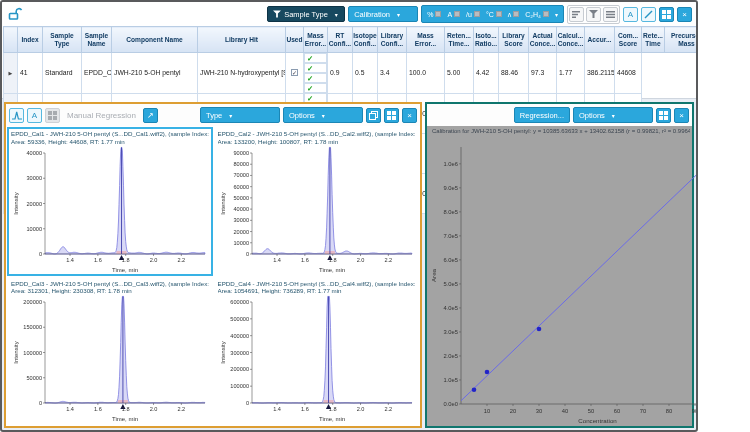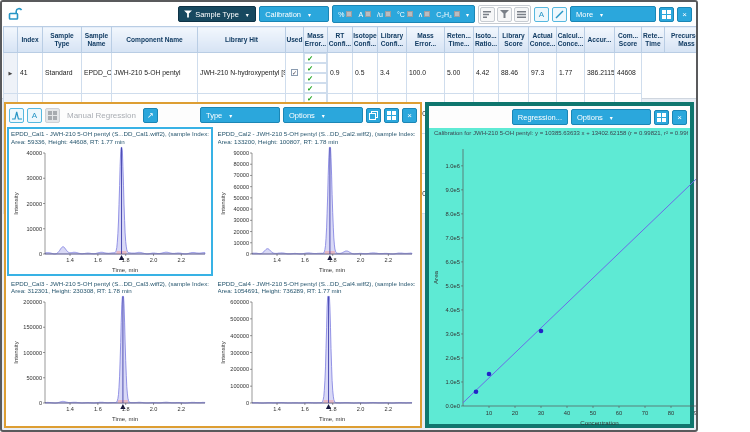--- a/index.html
+++ b/index.html
@@ -24,21 +24,21 @@
 .lock{display:flex;align-items:center;padding:0 2px}
 table{border-collapse:collapse;table-layout:fixed;width:745px;font-size:6.8px;margin-left:1px}
 th{background:linear-gradient(#f2f7fd,#d6e3f4);border:1px solid #b9cde4;color:#123c63;font-weight:bold;font-size:6.6px;white-space:pre-line;padding:1px 0;line-height:1.2;height:26px;overflow:hidden}
 td{border:1px solid #cfdded;padding:0 2px;height:10px;white-space:nowrap;overflow:hidden;color:#222;background:#fff}
 td.sel{background:#eef2f8;text-align:center;color:#444;font-size:5px;padding:0}
 td.flag{text-align:center;color:#1ca21c;font-weight:bold;font-size:7.5px}
 td.chk{text-align:center}
 .cb{display:inline-block;width:7px;height:7px;border:1px solid #8a9bb0;background:#fdfdfd;font-size:6px;line-height:6px;color:#445;text-align:center}
 .bottom{position:absolute;left:0;top:98px;right:0;bottom:0}
 .chrom-panel{position:absolute;left:2px;top:2px;bottom:2px;width:418px;border:2px solid #dd9e33;background:#fff}
-.cal-panel{position:absolute;left:423px;top:2px;right:2px;bottom:2px;border:4px solid #0f766e;background:#5eead4}
+.cal-panel{position:absolute;left:423px;top:2px;right:2px;bottom:2px;border:2px solid #0f766e;background:#a3a3a3}
 .ptb{display:flex;align-items:center;height:22px;padding:0 3px;gap:3px;background:#fdfdfd}
 .mi-label{color:#a9adb3;font-size:8px;margin:0 4px;white-space:nowrap}
 .chrom-grid{position:absolute;left:0;top:22px;right:0;bottom:0;display:grid;grid-template-columns:1fr 1fr;grid-template-rows:1fr 1fr;gap:1px;padding:1px}
 .chrom-cell{border:2px solid transparent;overflow:hidden;padding:1px 2px;background:#fff}
 .chrom-cell.selected{border-color:#38b2e5}
 .ct{font-size:6.2px;color:#27566e;white-space:nowrap;overflow:hidden;line-height:1.25}
 .cplot{width:100%;height:128px}
 .cal-title{position:absolute;left:2px;top:23px;right:2px;height:11px;font-size:6px;color:#3c4550;padding:1px 3px;white-space:nowrap;overflow:hidden}
 .cal-plot{position:absolute;left:2px;top:35px;right:2px;bottom:2px}
 svg text{fill:#333}
@@ -111,24 +111,20 @@
                 <path d="M0 1h9v1.4H0zM0 3.8h9v1.4H0zM0 6.6h9V8H0z" fill="currentColor"></path>
               </svg>
           </span>
         </div>
         <span class="ibtn cyanline">A</span>
         <span class="ibtn cyanline">
           <svg width="9" height="9" viewBox="0 0 9 9">
               <line x1="1" y1="8" x2="8" y2="1" stroke="currentColor" stroke-width="1.4"></line>
             </svg>
         </span>
-        <div class="dd w84">
-          <span>More</span>
-          <span class="arr">▾</span>
-        </div>
         <span class="ibtn cyan">
           <svg width="9" height="9" viewBox="0 0 9 9">
               <path d="M0 0h4v4H0zM5 0h4v4H5zM0 5h4v4H0zM5 5h4v4H5z" fill="currentColor"></path>
             </svg>
         </span>
         <span class="ibtn cyan">×</span>
       </div>
     </div>
     <table>
         <colgroup>

